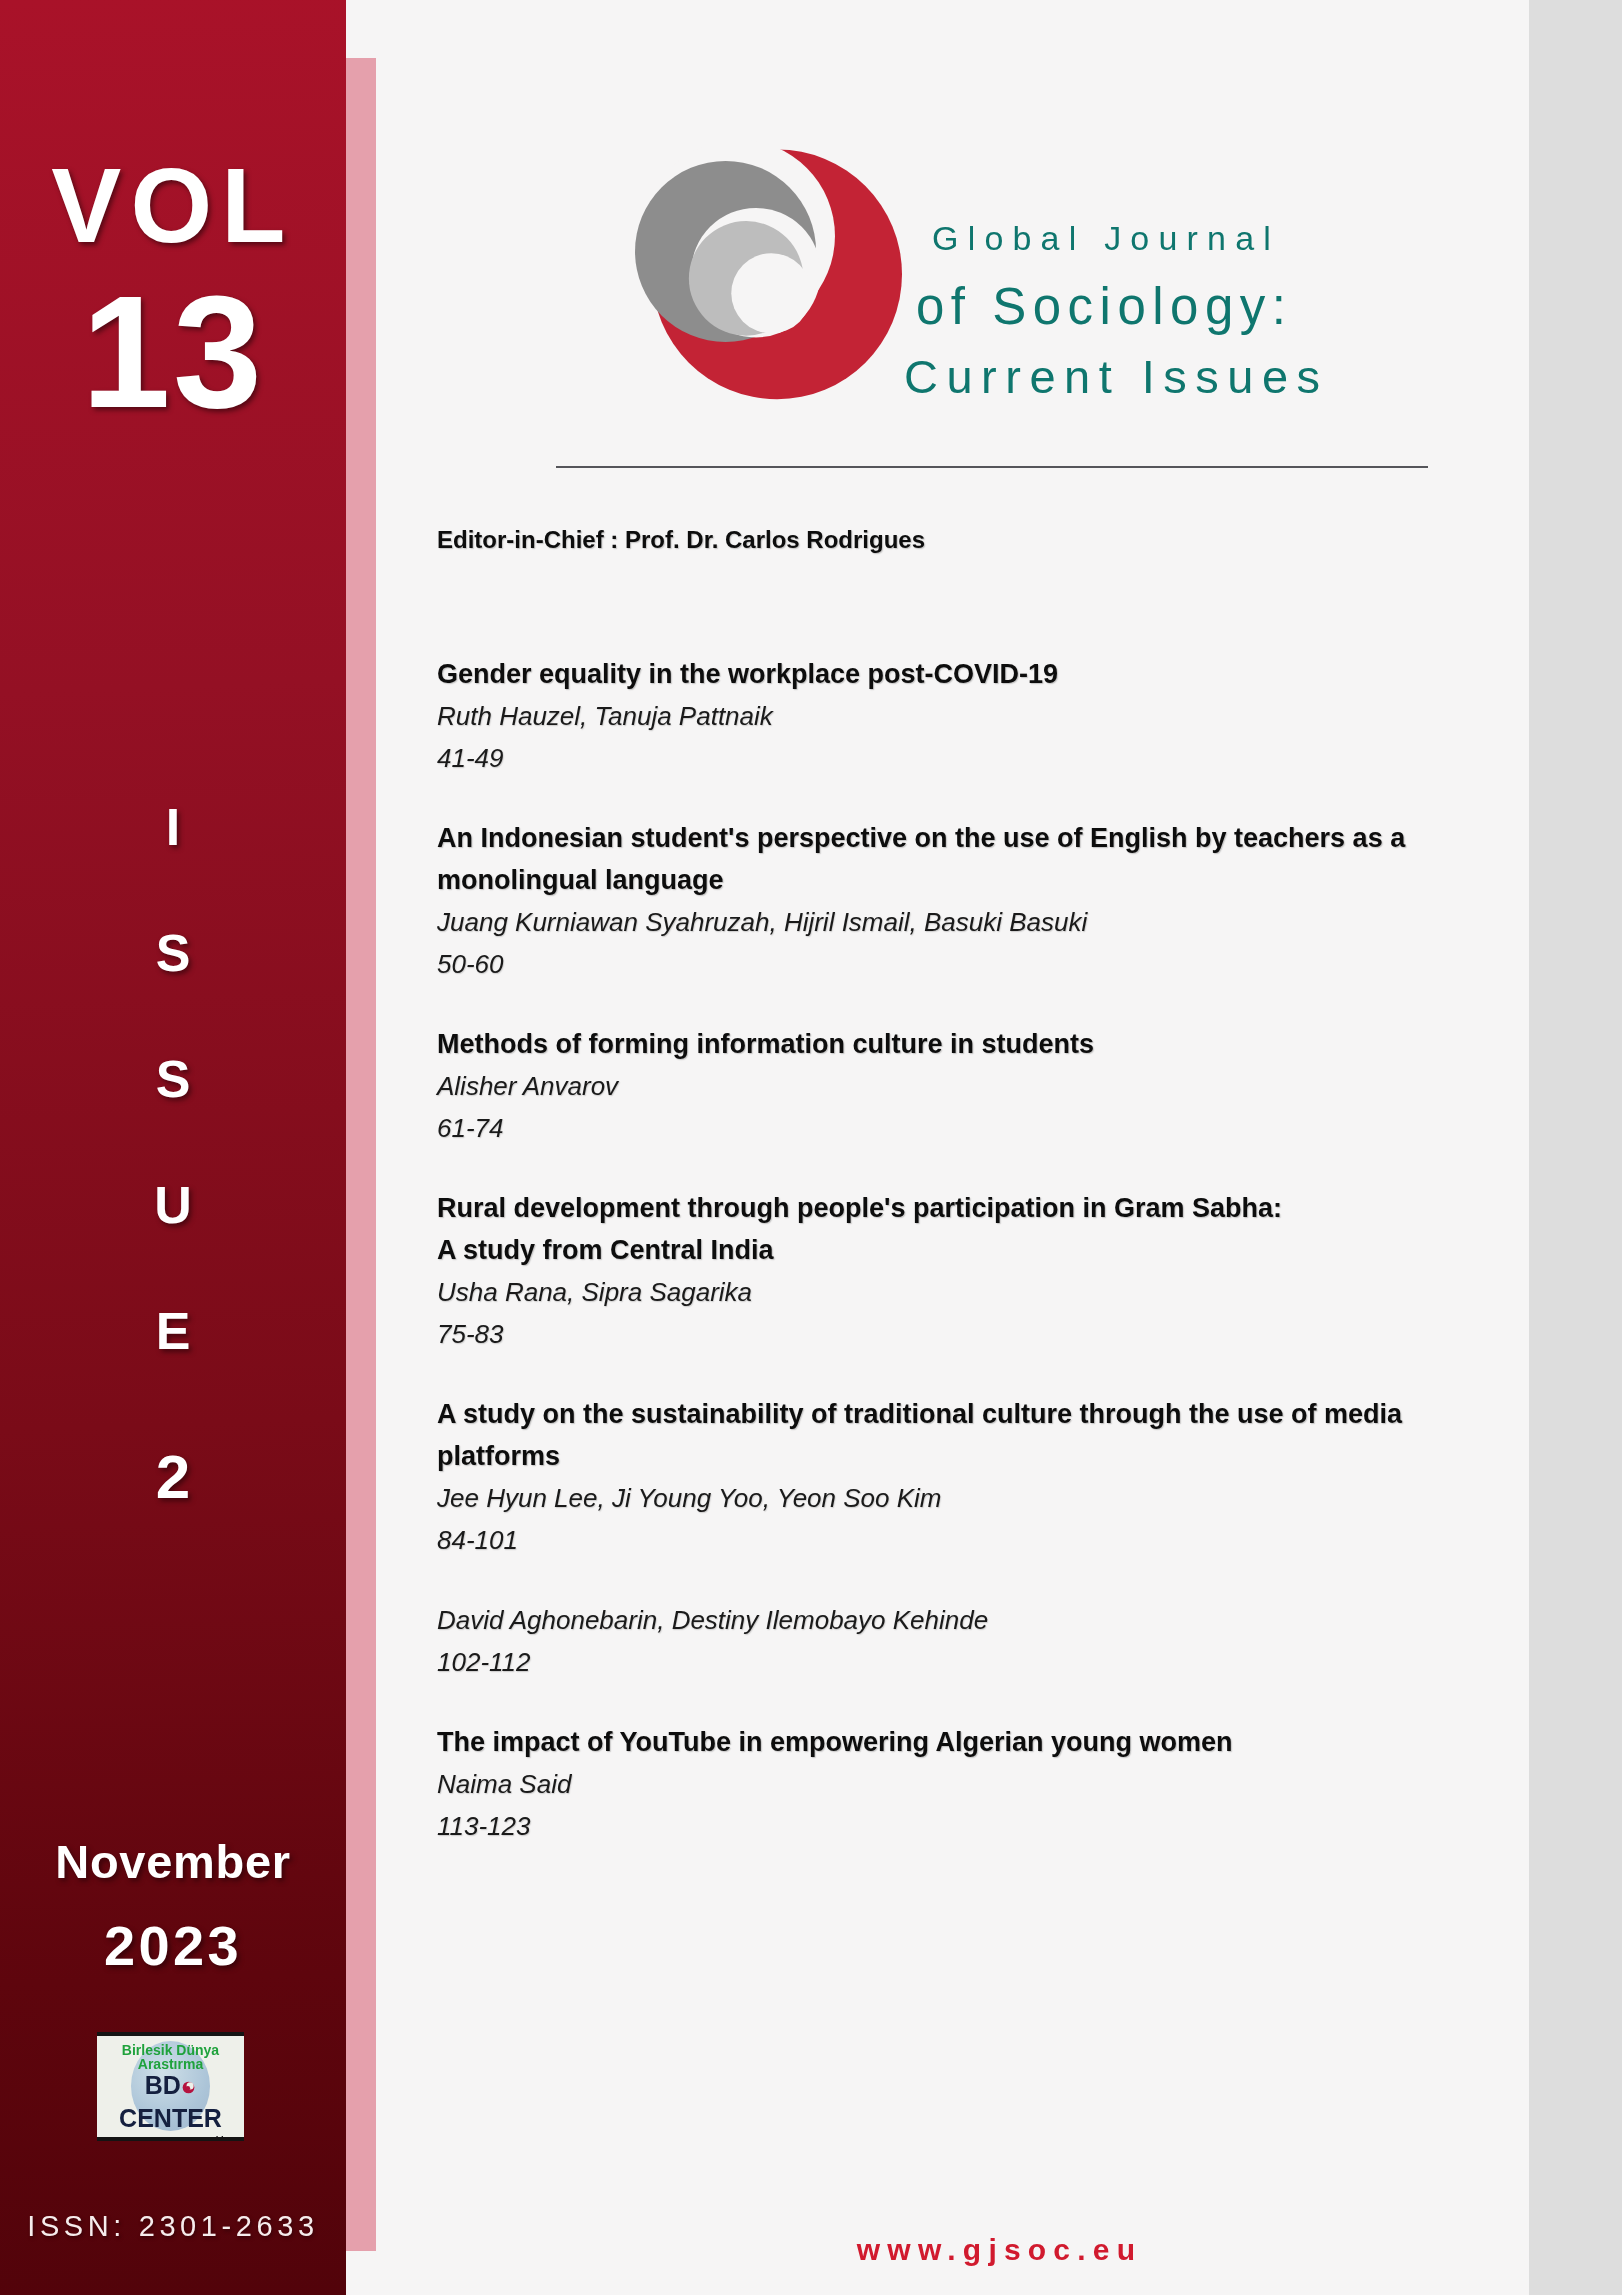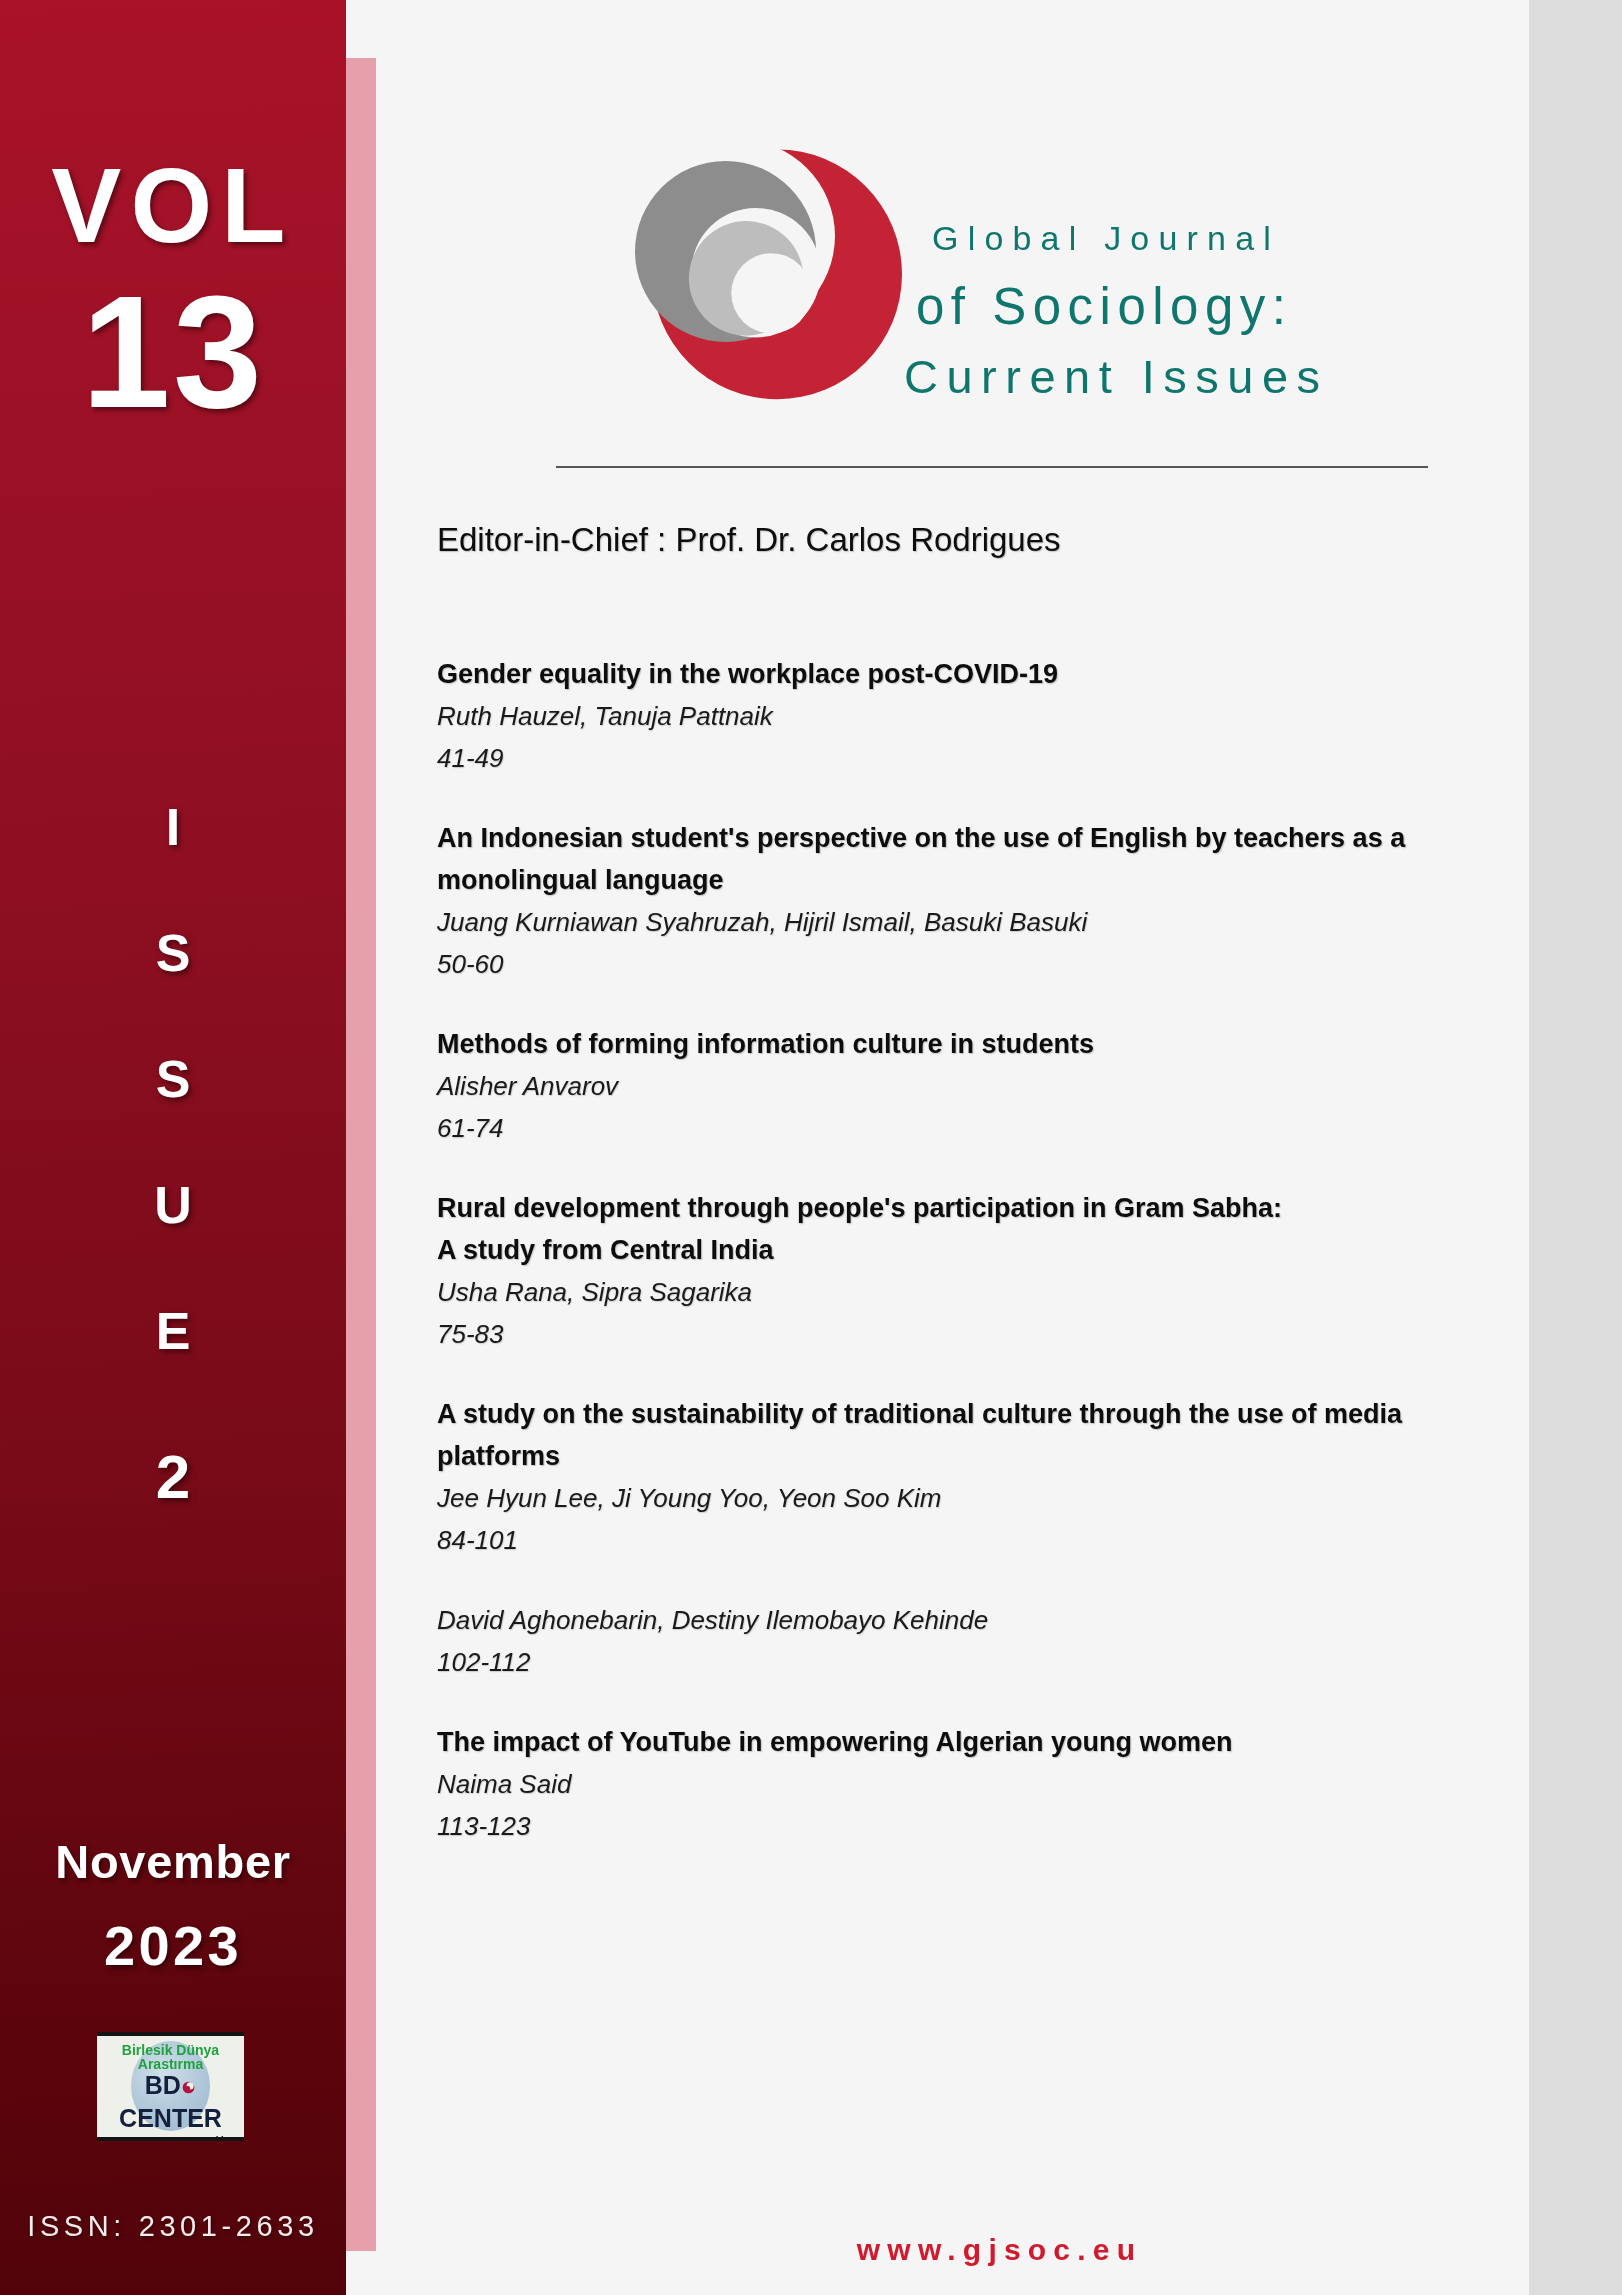--- a/index.html
+++ b/index.html
@@ -49,21 +49,21 @@
   .logo-mark { position:absolute; left:627px; top:134px; }
   .logo-text { position:absolute; color:#0f766e; white-space:nowrap; }
   .logo-line1 { left:932px; top:219px; font-size:34px; font-weight:400; letter-spacing:9.2px; line-height:39px; }
   .logo-line2 { left:916px; top:275px; font-size:51px; font-weight:500; letter-spacing:6.5px; line-height:63px; }
   .logo-line3 { left:904px; top:349px; font-size:47px; font-weight:500; letter-spacing:8.5px; line-height:55px; }
   .divider { position:absolute; left:556px; top:466px; width:872px; height:2px; background:#55555a; }
 
   
   .editor-line {
     position:absolute; left:437px; top:523px; width:1152px;
-    font-size:33px; font-weight:normal; color:#0d0d0d; line-height:33px;
+    font-size:24px; font-weight:bold; color:#0d0d0d; line-height:33px;
     text-shadow:1px 1.3px 1.3px rgba(0,0,0,.22);
   }
   .articles { position:absolute; left:437px; top:653px; width:1158px; }
   .article { margin-bottom:38px; }
   .a-title   { font-size:27px; font-weight:bold; color:#0d0d0d; line-height:42px; white-space:pre-line;
                text-shadow:1px 1.3px 1.3px rgba(0,0,0,.22); }
   .a-authors { font-size:26px; font-style:italic; color:#1a1a1a; line-height:42px;
                text-shadow:0.7px 1px 1.3px rgba(0,0,0,.18); }
   .a-pages   { font-size:26px; font-style:italic; color:#1a1a1a; line-height:42px;
                text-shadow:0.7px 1px 1.3px rgba(0,0,0,.18); }

